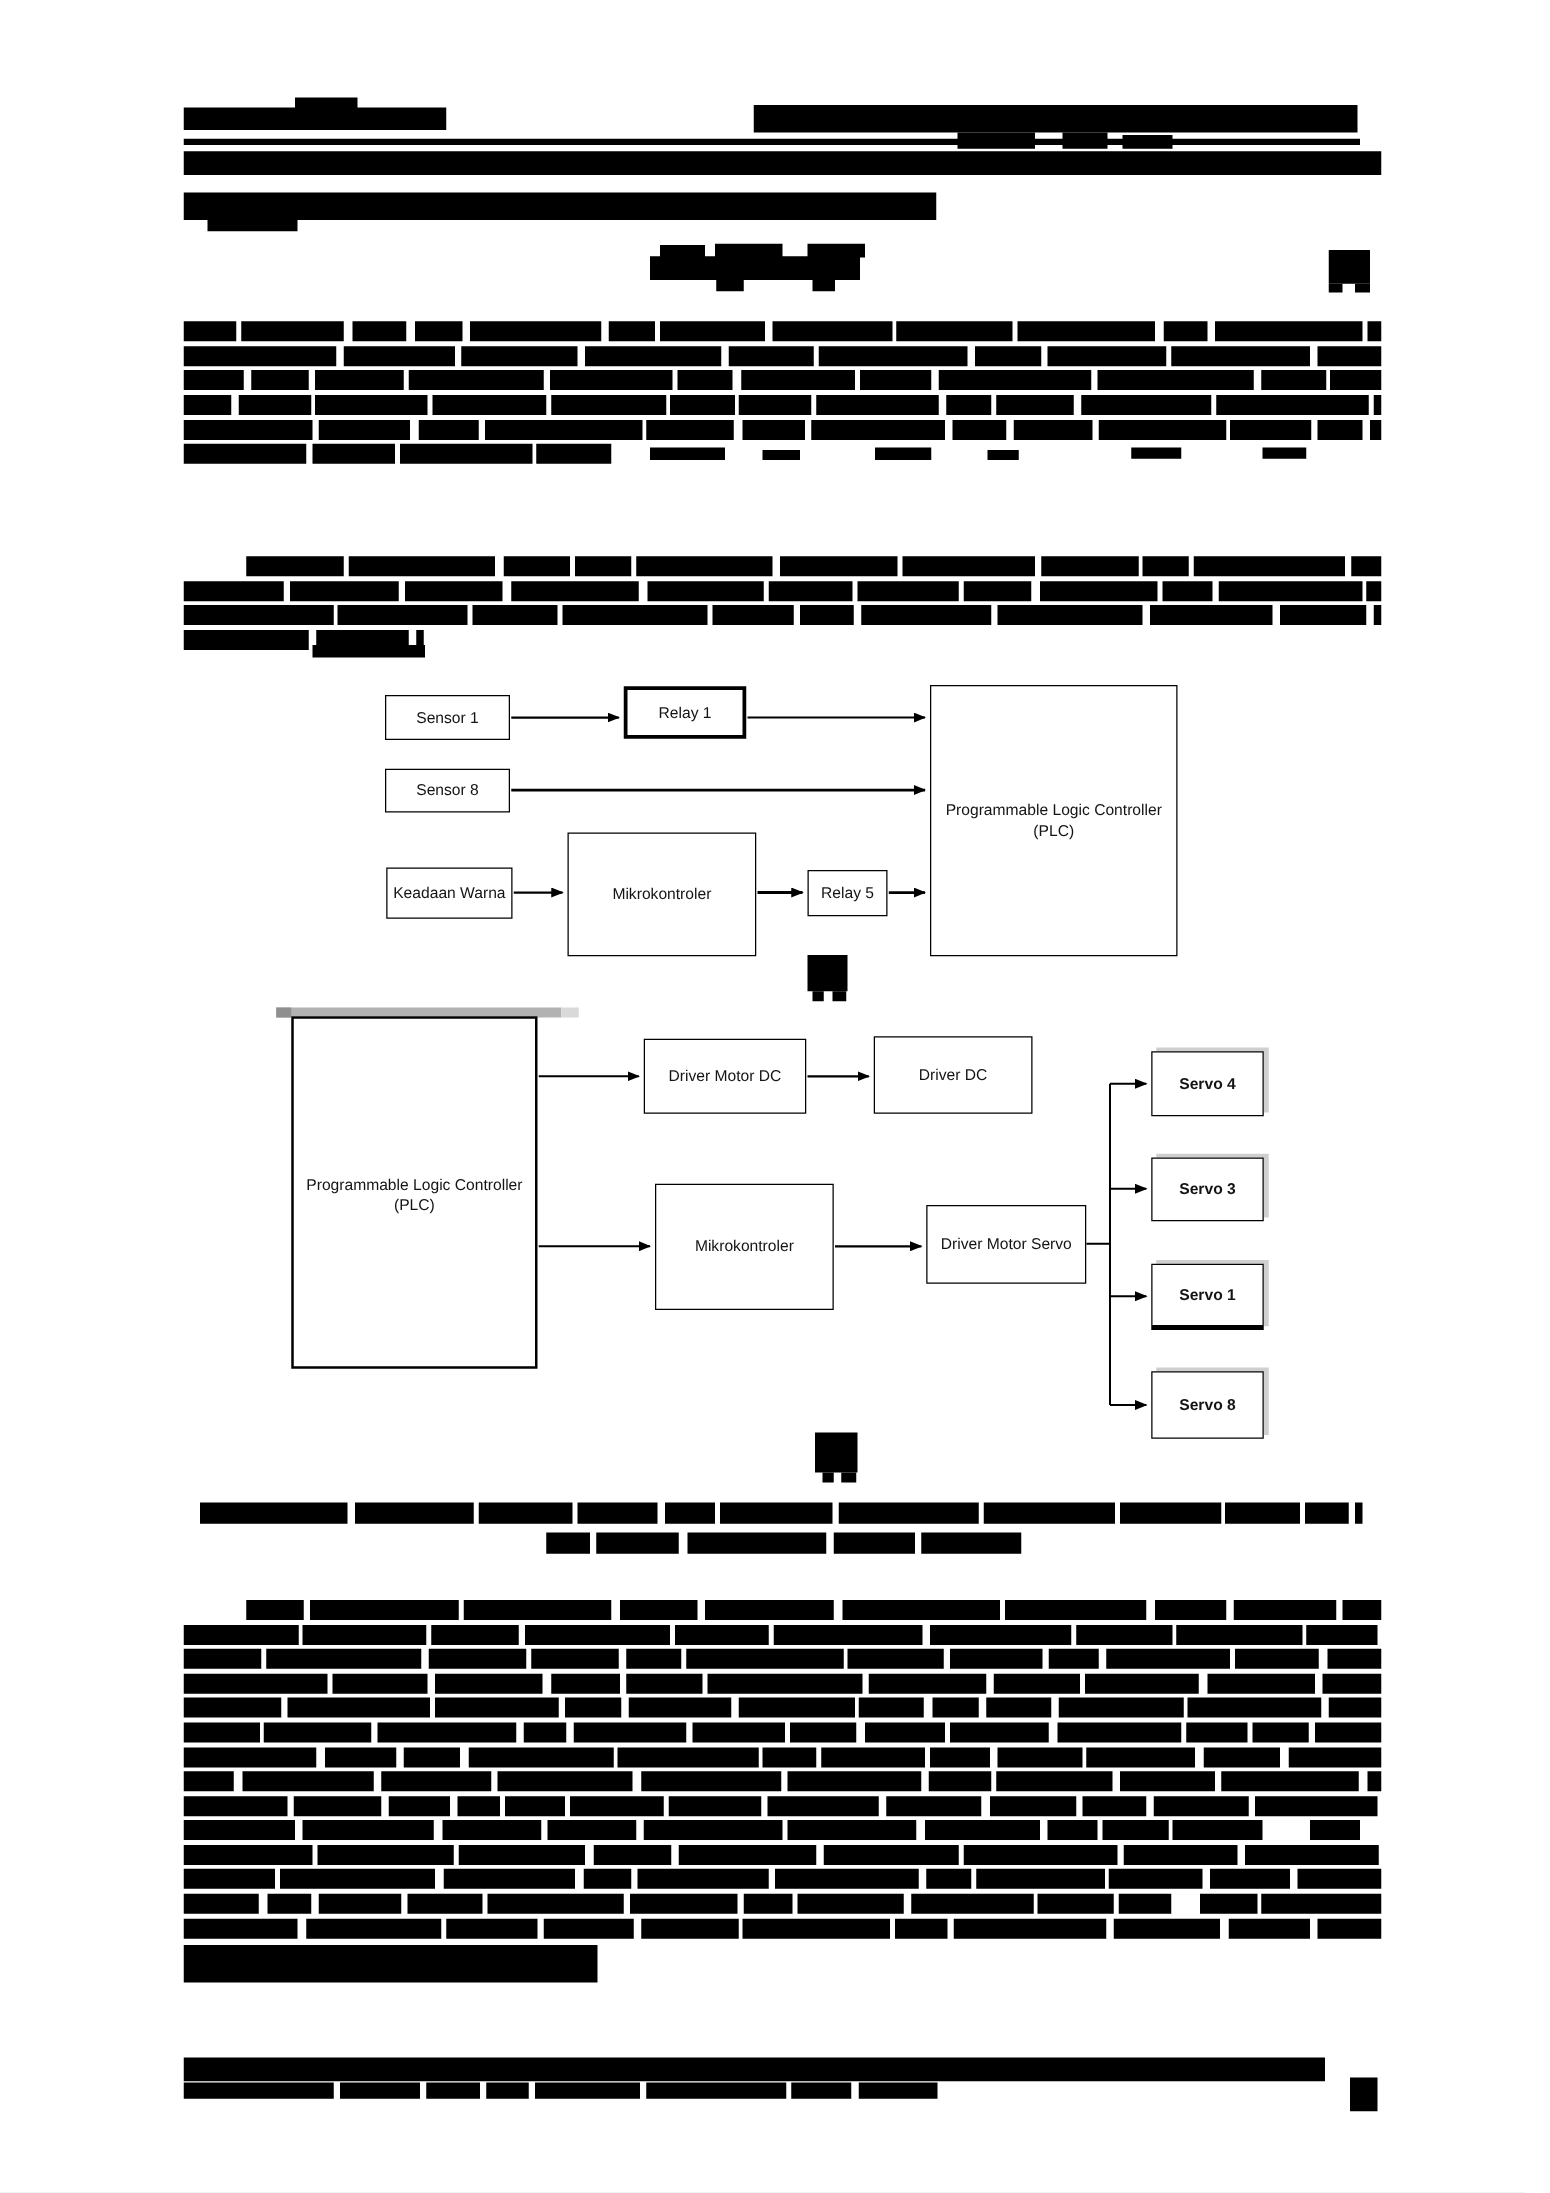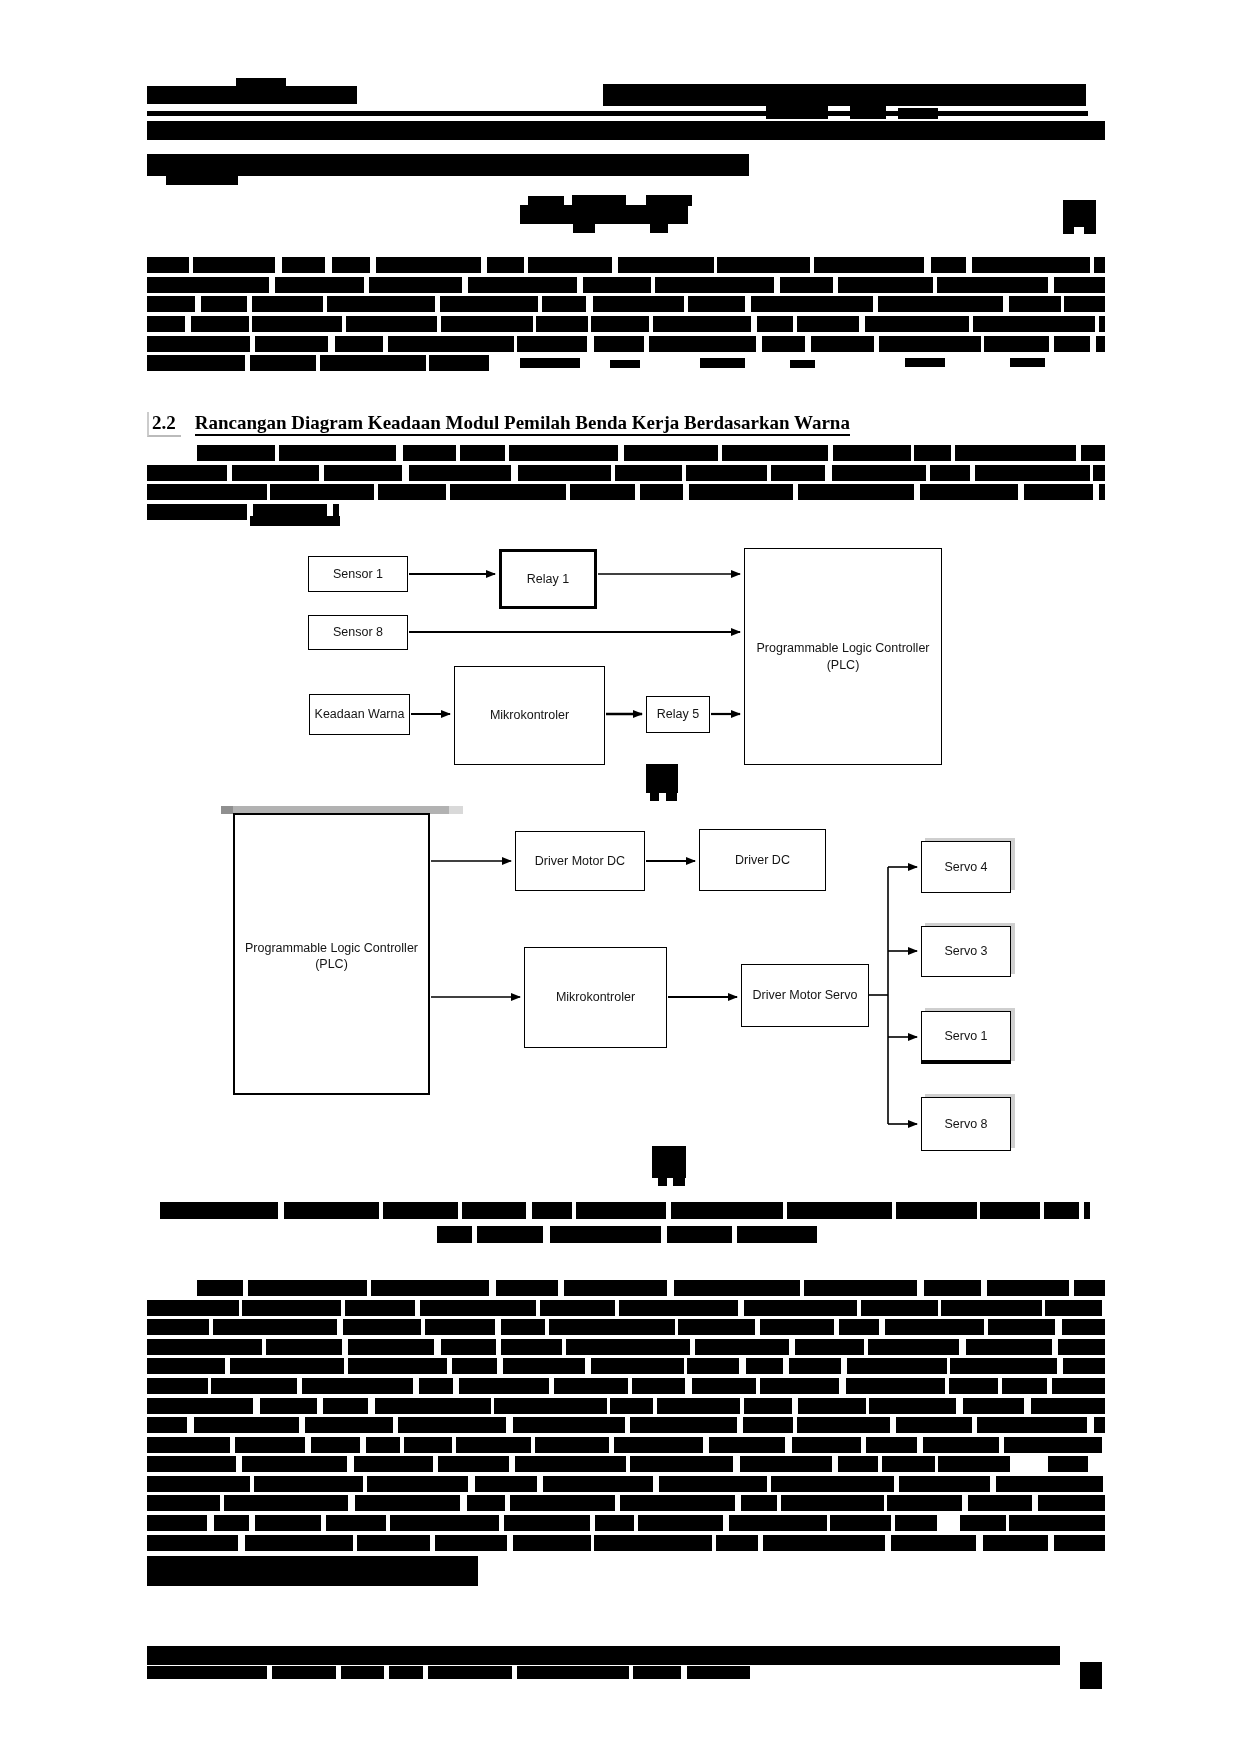--- a/index.html
+++ b/index.html
@@ -12,24 +12,24 @@
     font-family:"Liberation Serif",serif;font-size:19px;font-weight:bold;color:#000;
     white-space:nowrap;}
   .section-heading .num{display:inline-block;padding:0 5px 1px 3px;margin-right:14px;
     border-left:2px solid #cccccc;border-bottom:2px solid #bbbbbb;}
   .section-heading .ttl{border-bottom:2px solid #000;padding-bottom:1px;}
   
   .dbox{position:absolute;background:#fff;border:1.5px solid #000;box-sizing:border-box;
     display:flex;align-items:center;justify-content:center;text-align:center;
     font-family:"Liberation Sans",sans-serif;font-size:12.5px;color:#141414;line-height:1.3;}
   #d1-relay1{border-width:3px;}
-  #d2-servo4,#d2-servo3,#d2-servo2,#d2-servo1{box-shadow:4px -3px 0 0 #cfcfcf;}
+  #d2-servo4,#d2-servo3,#d2-servo2,#d2-servo1{box-shadow:4px -3px 0 0 #cfcfcf;font-weight:bold;}
   #d2-servo2{border-bottom-width:4px;}
   #d1-sensor1{left:308px;top:556px;width:100px;height:36px;}
-  #d1-relay1 {left:499px;top:549px;width:98px;height:60px;}
+  #d1-relay1 {left:499px;top:549px;width:98px;height:42px;}
   #d1-sensor2{left:308px;top:615px;width:100px;height:35px;}
   #d1-sensorwarna{left:309px;top:694px;width:101px;height:41px;}
   #d1-mikro  {left:454px;top:666px;width:151px;height:99px;}
   #d1-relay2 {left:646px;top:696px;width:64px;height:37px;}
   #d1-plc    {left:744px;top:548px;width:198px;height:217px;}
   #d2-plc    {left:233px;top:813px;width:197px;height:282px;border-width:2px;
               align-items:flex-start;}
   #d2-plc .lbl{margin-top:125px;width:100%;}
   #d2-driverdc{left:515px;top:831px;width:130px;height:60px;}
   #d2-motordc {left:699px;top:829px;width:127px;height:62px;}
@@ -366,23 +366,20 @@
       <div class="rblock" style="left: 147px; top: 1666px; width: 119.532px; height: 13px;"></div>
       <div class="rblock" style="left: 271.948px; top: 1666px; width: 64.2732px; height: 13px;"></div>
       <div class="rblock" style="left: 341.11px; top: 1666px; width: 42.6411px; height: 13px;"></div>
       <div class="rblock" style="left: 388.719px; top: 1666px; width: 34.4715px; height: 13px;"></div>
       <div class="rblock" style="left: 428.368px; top: 1666px; width: 83.3564px; height: 13px;"></div>
       <div class="rblock" style="left: 517.03px; top: 1666px; width: 112.353px; height: 13px;"></div>
       <div class="rblock" style="left: 632.516px; top: 1666px; width: 48.1814px; height: 13px;"></div>
       <div class="rblock" style="left: 686.699px; top: 1666px; width: 63.3013px; height: 13px;"></div>
     </div>
 
-  <div class="section-heading">
-    <span class="num">2.2</span><span class="ttl">Rancangan Diagram Keadaan Modul Pemilah Benda Kerja Berdasarkan Warna</span>
-  </div>
 
   <svg class="connectors" width="1240" height="1754" viewBox="0 0 1240 1754">
     <defs>
       <marker id="ah" markerWidth="10" markerHeight="8" refX="9" refY="4" orient="auto" markerUnits="userSpaceOnUse">
         <path d="M0,0 L10,4 L0,8 Z" fill="#000"></path>
       </marker>
     </defs>
 
     <line x1="409" y1="574" x2="495" y2="574" stroke="#000" stroke-width="1.8" marker-end="url(#ah)"></line>
     <line x1="598" y1="574" x2="740" y2="574" stroke="#000" stroke-width="1.6" marker-end="url(#ah)"></line>

